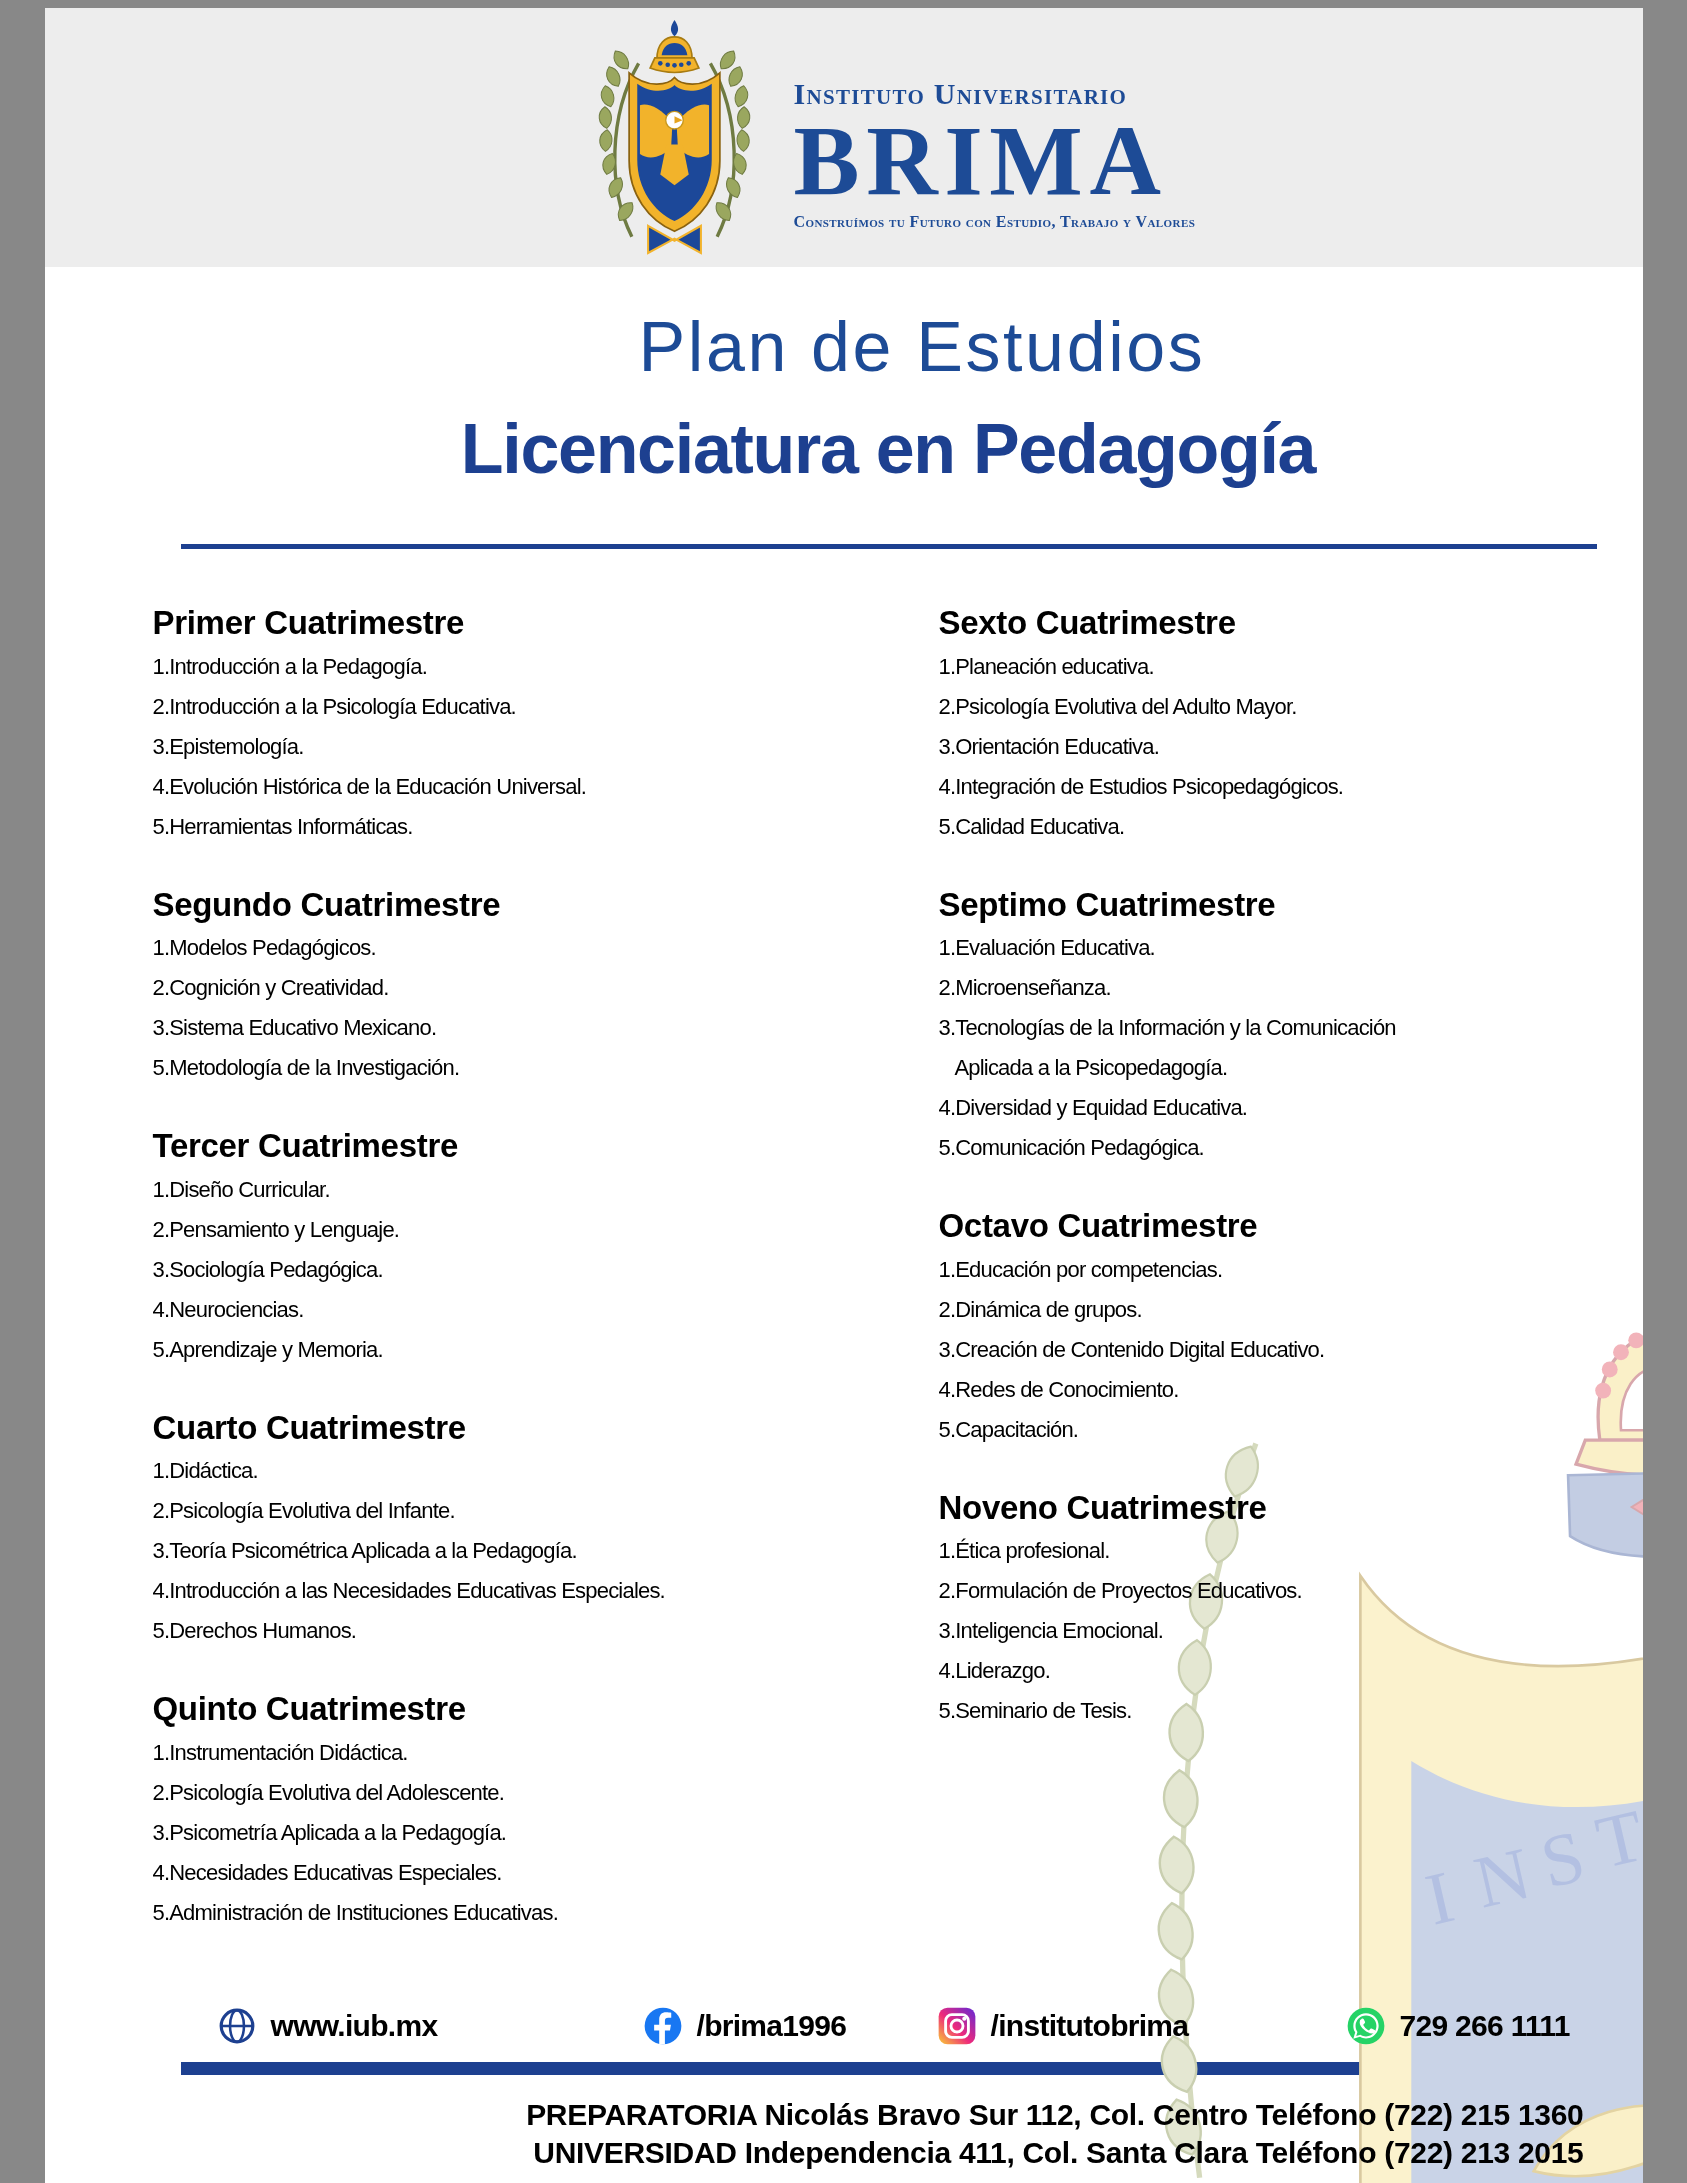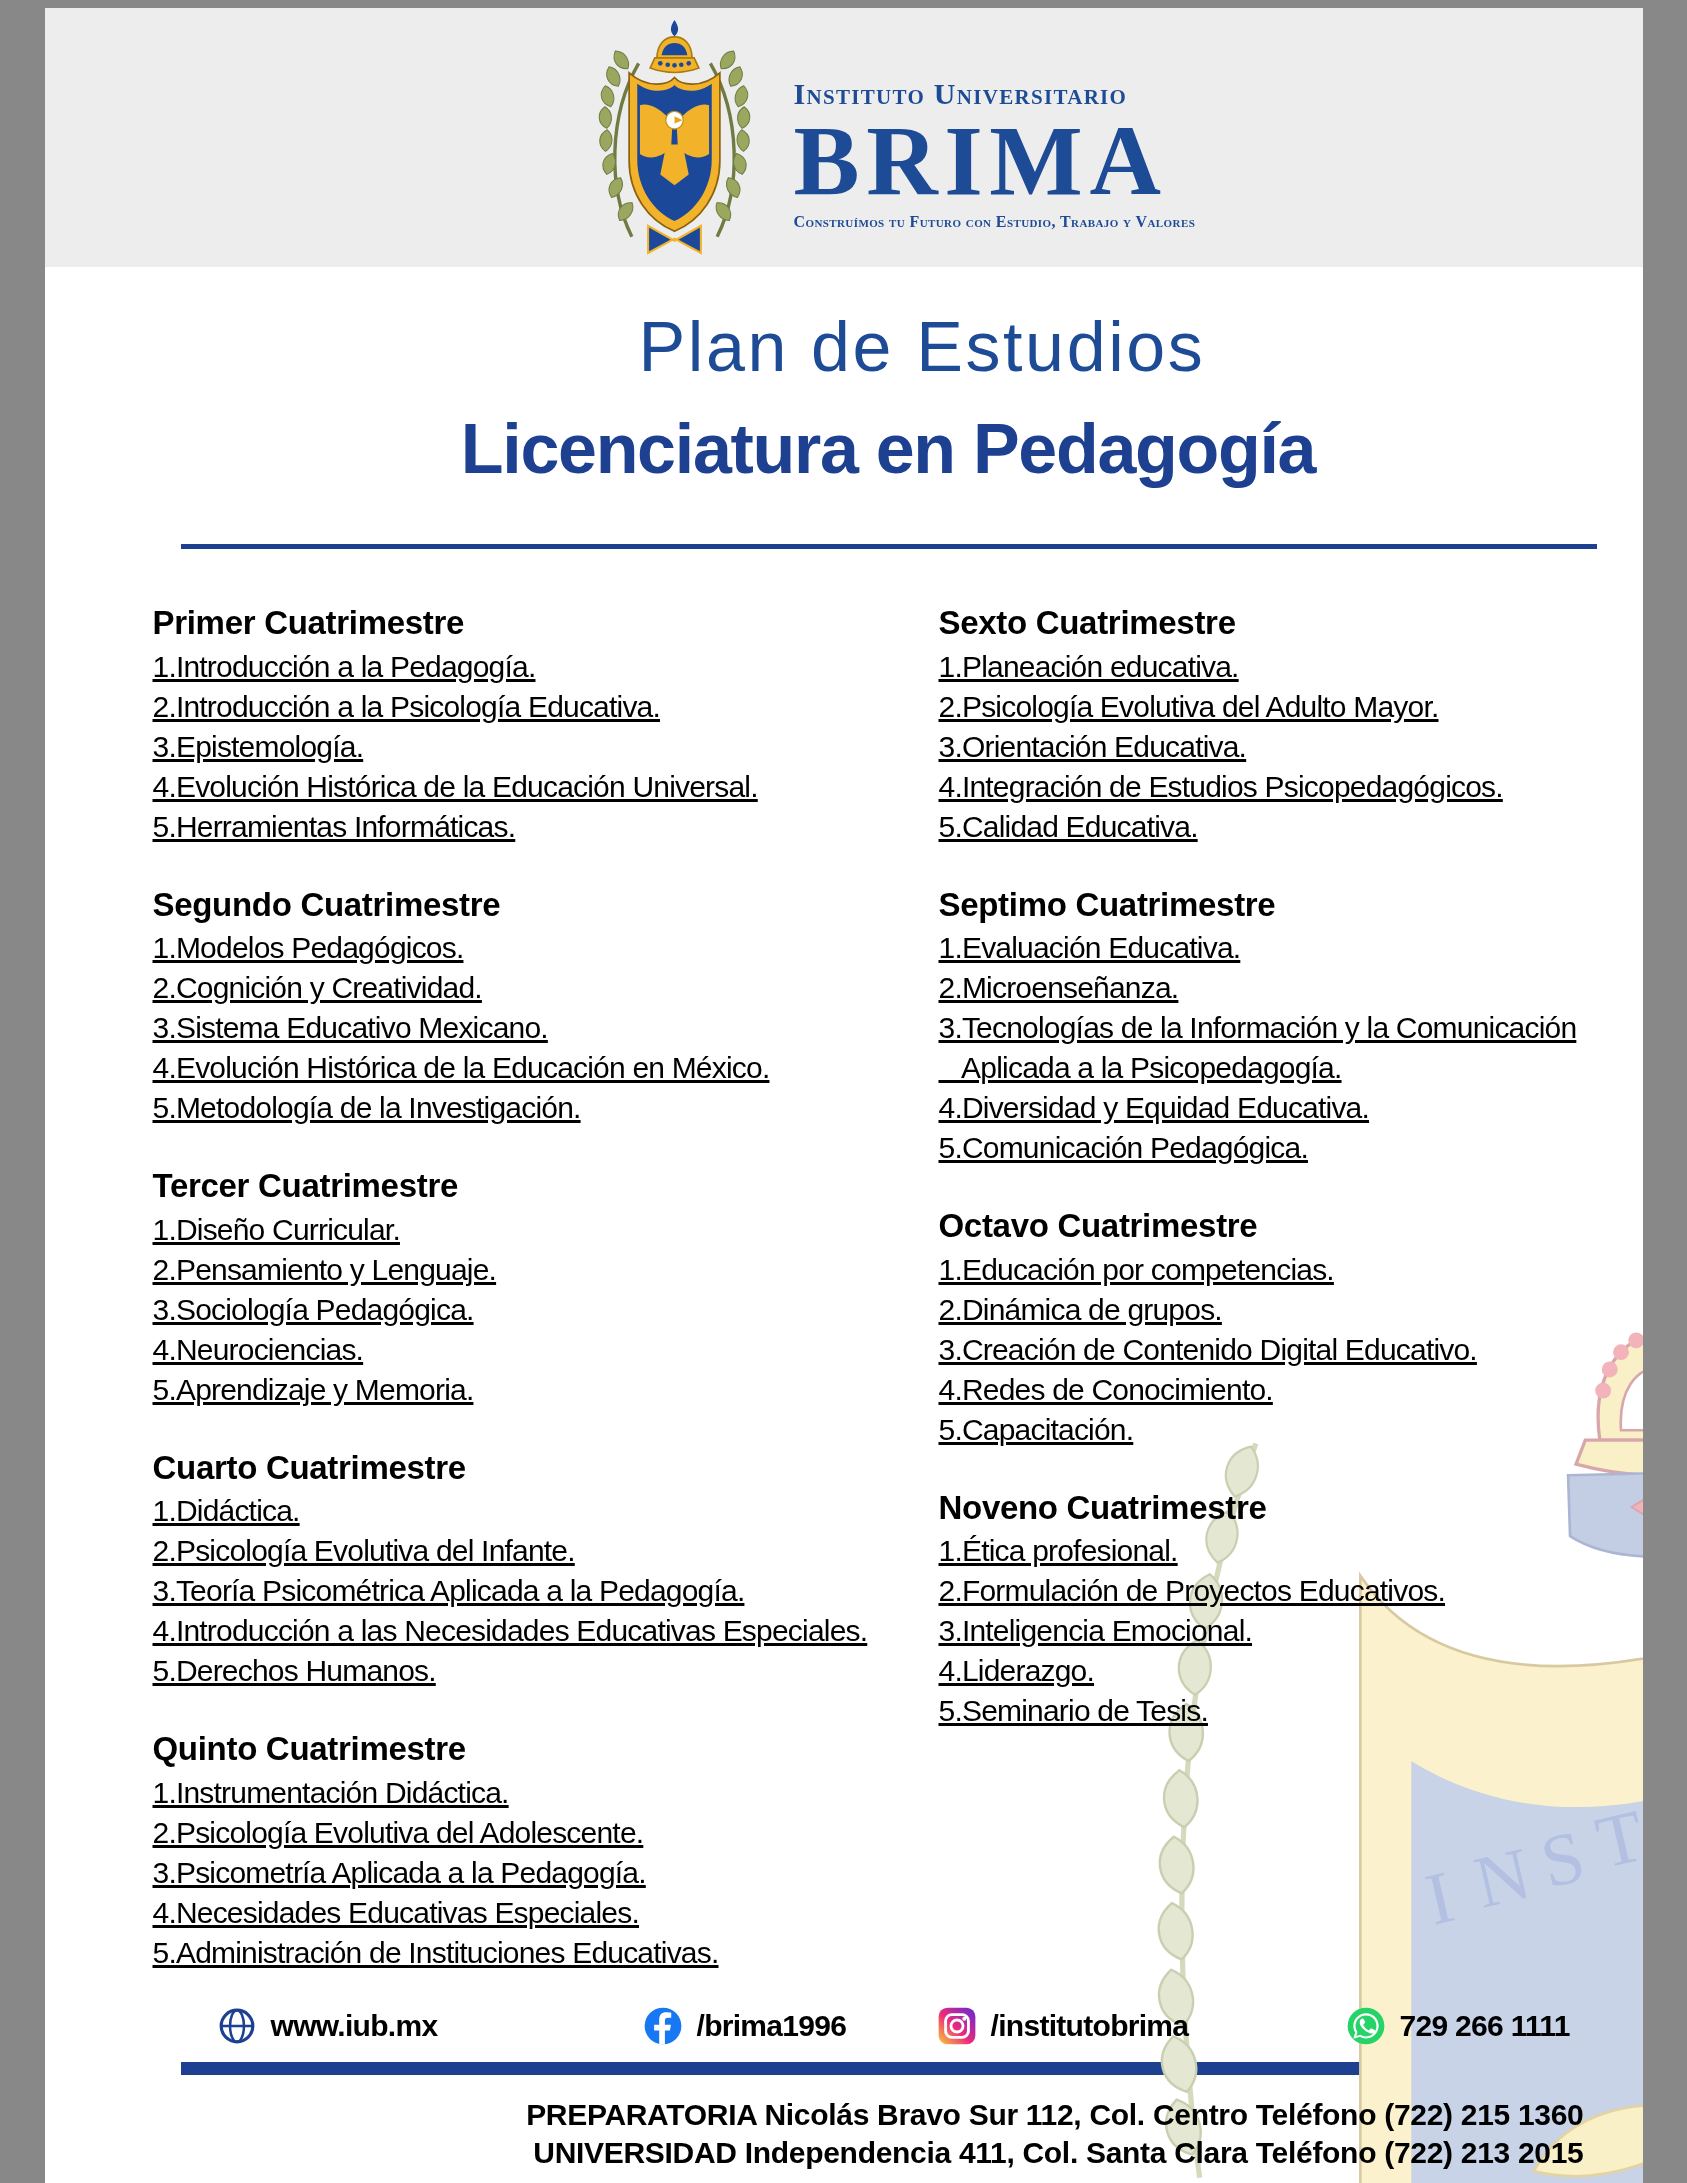--- a/index.html
+++ b/index.html
@@ -26,21 +26,21 @@
   .title-degree{position:absolute;left:0;top:401px;width:1687px;text-align:center;
     font-size:70px;font-weight:800;letter-spacing:-1.3px;color:var(--navy);}
   .rule{position:absolute;left:136px;top:536px;width:1416px;height:4.6px;background:var(--navy);}
 
   .col{position:absolute;top:594px;z-index:3;color:var(--ink);}
   .col-left{left:108px;width:781px;}
   .col-right{left:894px;width:791px;}
   .semester{margin:0 0 37px 0;}
   .semester h3{margin:0 0 2.6px 0;font-size:33px;line-height:42px;letter-spacing:-0.3px;font-weight:bold;}
   .courses{list-style:none;margin:0;padding:0;}
-  .courses li{font-size:30px;line-height:40px;letter-spacing:-0.8px;white-space:pre-line;text-decoration:underline;}
+  .courses li{font-size:22px;line-height:40px;letter-spacing:-0.8px;white-space:pre-line;}
 
   .watermark{position:absolute;left:1032px;top:1290px;width:662px;height:893px;z-index:2;}
   .bottom-bar{position:absolute;left:136px;top:2054px;width:1419px;height:13.2px;background:var(--navy);z-index:1;}
 
   .contact{position:absolute;top:1999px;display:flex;align-items:center;gap:15px;z-index:3;}
   .contact .ic{width:38px;height:38px;flex:0 0 auto;}
   .contact .lbl{font-size:30px;font-weight:bold;letter-spacing:-0.7px;color:var(--ink);white-space:nowrap;}
   .c-web{left:173px;} .c-fb{left:599px;} .c-ig{left:893px;} .c-wa{left:1302px;}
 
   .addresses{position:absolute;left:103px;top:2088px;width:1436px;text-align:right;z-index:3;}
@@ -130,21 +130,20 @@
           <li>5.Herramientas Informáticas.</li>
         </ul>
     </section>
 
     <section class="semester">
       <h3>Segundo Cuatrimestre</h3>
       <ul class="courses">
           <li>1.Modelos Pedagógicos.</li>
           <li>2.Cognición y Creatividad.</li>
           <li>3.Sistema Educativo Mexicano.</li>
-          <li>4.Evolución Histórica de la Educación en México.</li>
           <li>5.Metodología de la Investigación.</li>
         </ul>
     </section>
 
     <section class="semester">
       <h3>Tercer Cuatrimestre</h3>
       <ul class="courses">
           <li>1.Diseño Curricular.</li>
           <li>2.Pensamiento y Lenguaje.</li>
           <li>3.Sociología Pedagógica.</li>

